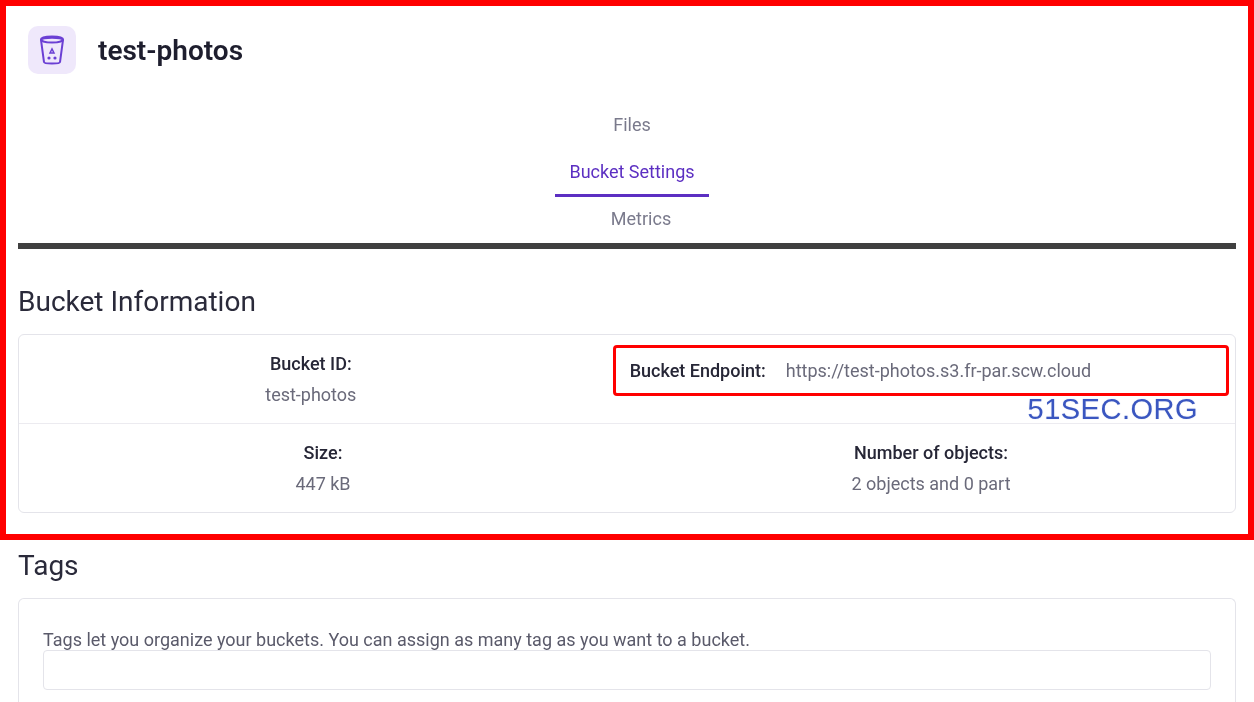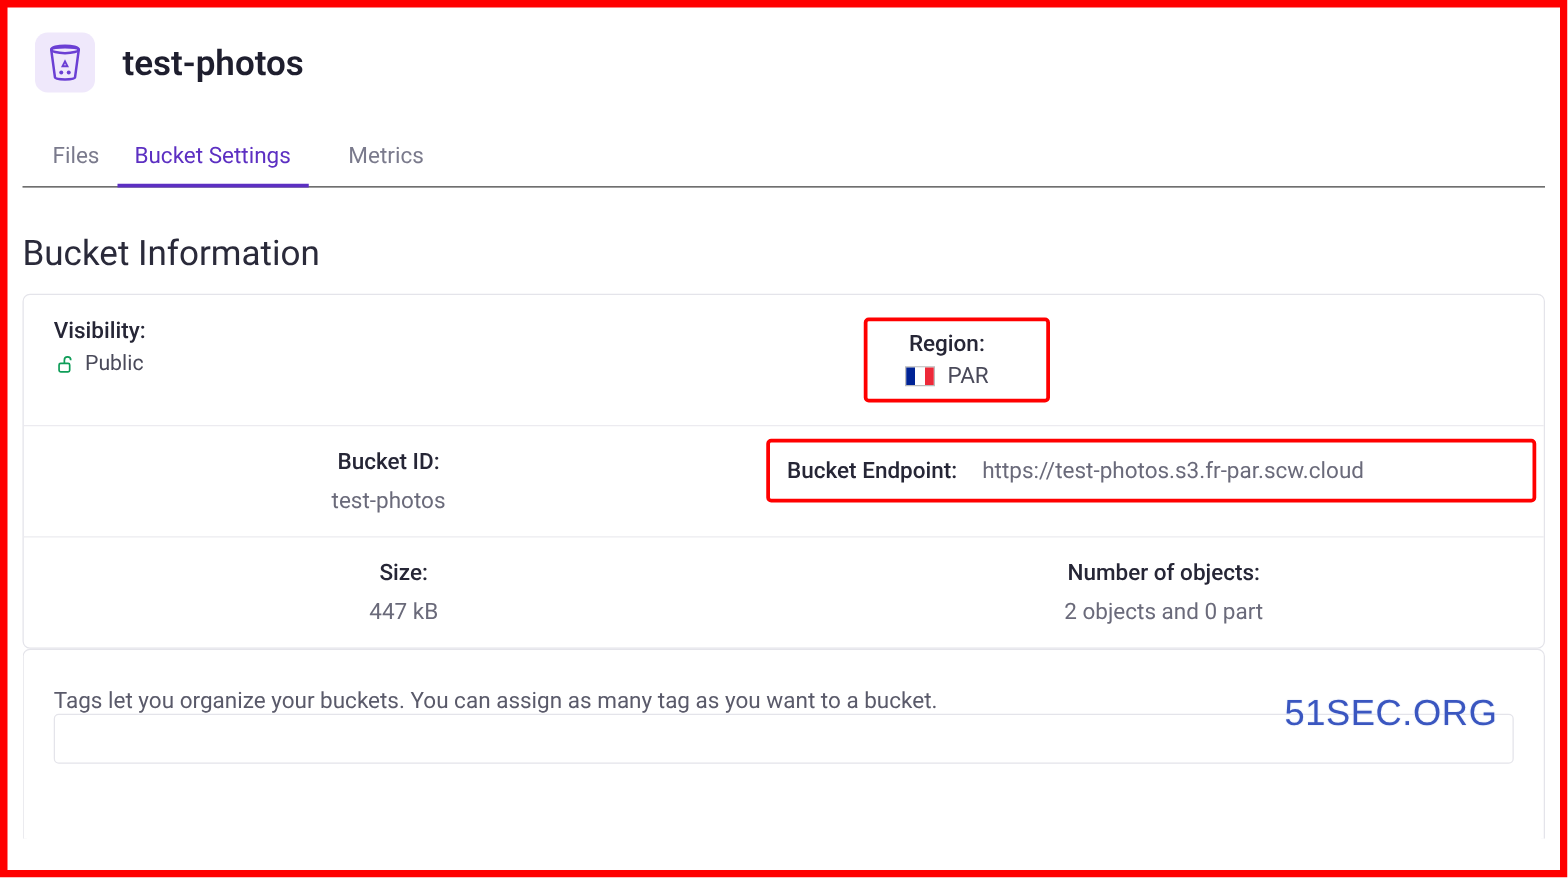--- a/index.html
+++ b/index.html
@@ -8,21 +8,21 @@
     background: #fff;
     color: #1a1a2e;
     width: 1254px;
     height: 702px;
     overflow: hidden;
     position: relative;
   }
   .outer-frame {
     border: 6px solid #ff0000;
     width: 1254px;
-    height: 702px;
+    height: 540px;
     position: relative;
     padding: 20px 12px 0 12px;
   }
   .header-row {
     display: flex;
     align-items: center;
     gap: 22px;
     padding-left: 10px;
     margin-bottom: 28px;
   }
@@ -36,23 +36,24 @@
     justify-content: center;
   }
   .page-title {
     font-size: 28px;
     font-weight: 600;
     color: #1e1e2e;
   }
   .tabs {
     display: flex;
     align-items: center;
-    border-bottom: 1px solid #404040;
+    border-bottom: 6px solid #404040;
     padding-left: 10px;
     gap: 0;
+    flex-direction: column;
   }
   .tab {
     padding: 12px 14px 14px 14px;
     font-size: 18px;
     color: #7a7a8c;
     cursor: pointer;
     position: relative;
     display: flex;
     align-items: center;
     gap: 8px;
@@ -213,45 +214,20 @@
     </div>
     <div class="tab" style="margin-left:18px;">
       <span>Metrics</span>
     </div>
   </div>
 
   <h2 class="section-title">Bucket Information</h2>
 
   <div class="info-card">
 
-    <div class="info-row">
-      <div class="cell">
-        <span class="label">Visibility:</span>
-        <div class="visibility-line">
-          <svg class="lock-open" viewBox="0 0 20 20">
-            <rect x="5" y="9" width="10" height="8" rx="1.5" stroke="#0f9d58" stroke-width="1.6" fill="none"></rect>
-            <path d="M7 9 V6 a3 3 0 0 1 6 0" stroke="#0f9d58" stroke-width="1.6" fill="none" transform="translate(3,0)"></path>
-          </svg>
-          <span style="color:#4a4a5a;">Public</span>
-        </div>
-      </div>
-      <div class="cell" style="align-items:flex-start;">
-        <div class="region-box">
-          <span class="label">Region:</span>
-          <div class="region-line">
-            <span class="flag">
-                <span class="b"></span>
-                <span class="w"></span>
-                <span class="r"></span>
-              </span>
-            <span>PAR</span>
-          </div>
-        </div>
-      </div>
-    </div>
 
     <div class="info-row">
       <div class="cell inline" style="flex:0 0 48%;">
         <span class="label">Bucket ID:</span>
         <span class="value-muted">test-photos</span>
       </div>
       <div class="cell" style="padding:10px 10px 10px 10px;">
         <div class="endpoint-box">
           <span class="label">Bucket Endpoint:</span>
           <span class="value-muted">https://test-photos.s3.fr-par.scw.cloud</span>
@@ -265,20 +241,21 @@
         <span class="value-muted">447 kB</span>
       </div>
       <div class="cell inline">
         <span class="label">Number of objects:</span>
         <span class="value-muted">2 objects and 0 part</span>
       </div>
     </div>
 
   </div>
 
+  <h2 class="section-title">Tags</h2>
 
   <div class="tags-card">
     <p class="tags-desc">Tags let you organize your buckets. You can assign as many tag as you want to a bucket.</p>
     <div class="tags-input-box"></div>
   </div>
 
   <div class="watermark">51SEC.ORG</div>
 
 </div>
 

